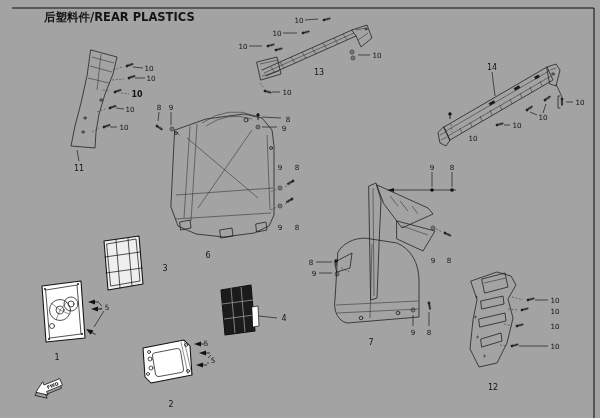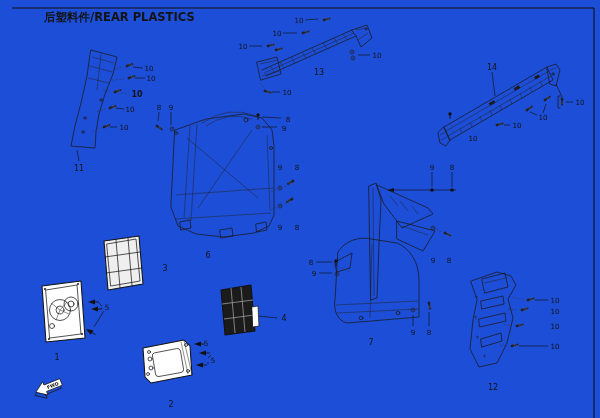--- a/index.html
+++ b/index.html
@@ -1,16 +1,16 @@
 <!DOCTYPE html>
 <html><head>
 <meta charset="utf-8">
 <style>
   html,body{margin:0;padding:0;background:#fff;}
-  .stage{position:relative;width:600px;height:418px;background:#1d4ed8;overflow:hidden;
+  .stage{position:relative;width:600px;height:418px;background:#a3a3a3;overflow:hidden;
          font-family:"Liberation Sans", sans-serif;}
   svg{display:block;}
   svg text{font-family:"DejaVu Sans", sans-serif;fill:#141414;}
   .title-text{font-size:11.5px;font-weight:bold;}
   .callout{text-anchor:middle;dominant-baseline:central;}
   .part-label{font-size:8px;}
   .fastener-label{font-size:7.2px;}
   .bold{font-weight:bold;font-size:8px;}
   .fwd-text{font-size:4.6px;font-weight:bold;text-anchor:middle;dominant-baseline:central;}
   .ln{stroke:#1a1a1a;stroke-width:.75;fill:none;stroke-linejoin:round;stroke-linecap:round;}

